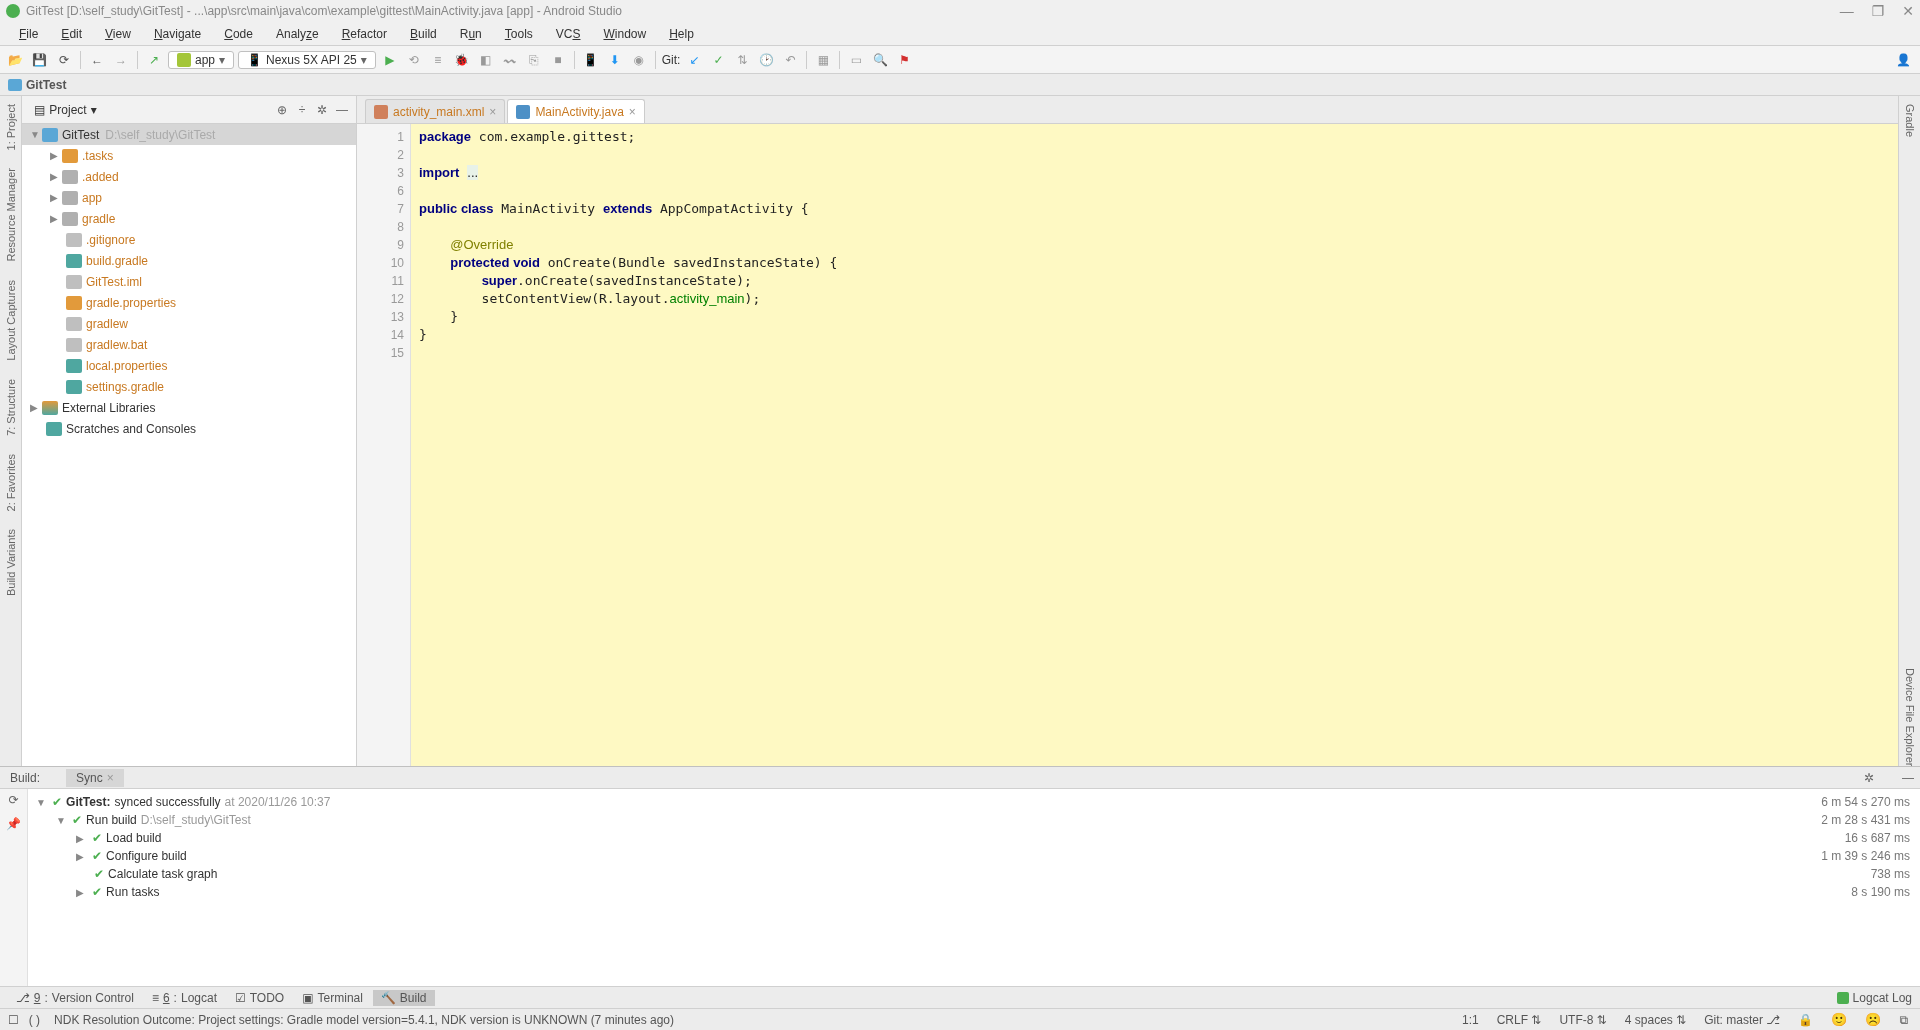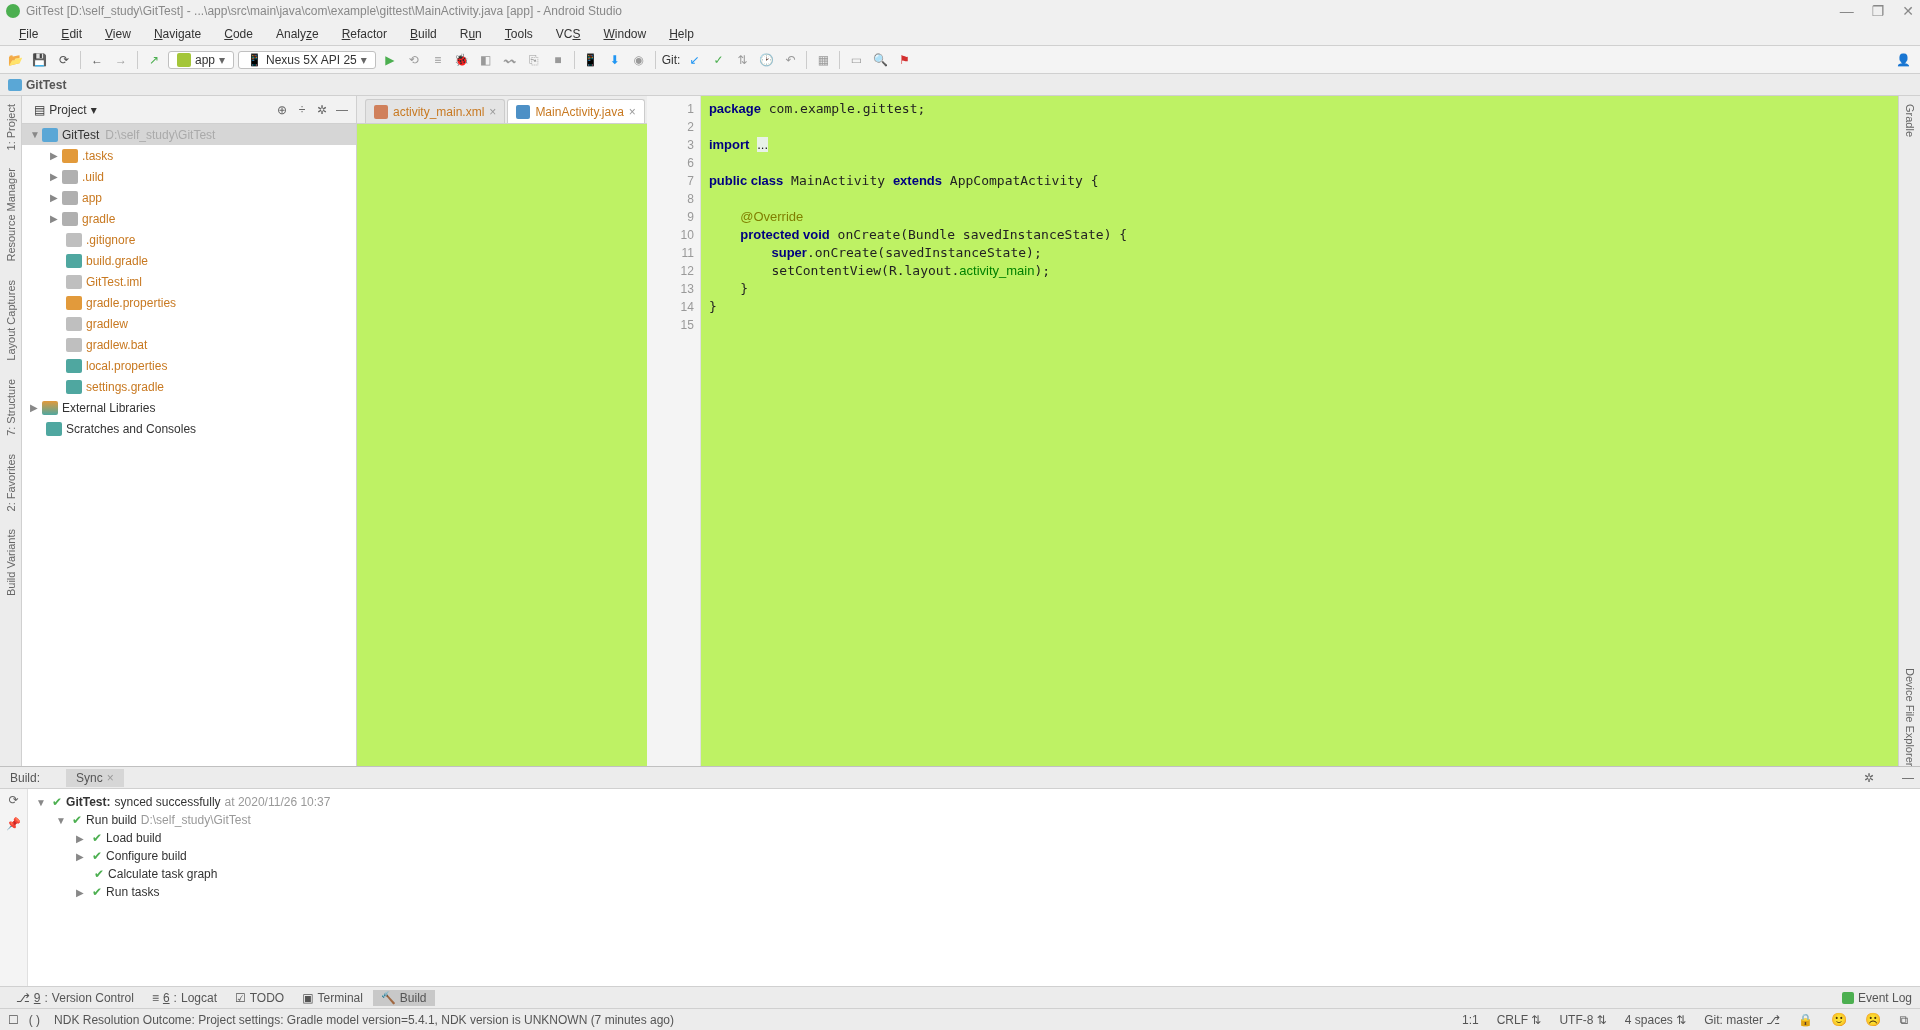--- a/index.html
+++ b/index.html
@@ -61,21 +61,21 @@
 .tree .folder-orange { background: #e29a3b; }
 .tree .folder-gray { background: #b0b0b0; }
 .tree .file-gray { background: #bfbfbf; }
 .tree .file-teal { background: #4fa7a0; }
 .tree .file-orange { background: #e29a3b; }
 .tree .name { color: #c87921; }
 .tree .name.dark { color: #333; }
 .tree .path { color: #aaa; margin-left: 6px; }
 
 
-.editor-area { flex: 1; display: flex; flex-direction: row; background: #bef264; min-width: 0; }
+.editor-area { flex: 1; display: flex; flex-direction: column; background: #fef9c3; min-width: 0; }
 .tabs { height: 28px; display: flex; align-items: flex-end; background: #ececec; border-bottom: 1px solid #d0d0d0; padding-left: 8px; }
 .tab { display: flex; align-items: center; gap: 5px; padding: 4px 8px; background: #e4e4e4; border: 1px solid #ccc; border-bottom: none; border-radius: 3px 3px 0 0; margin-right: 2px; height: 24px; }
 .tab.active { background: #fff; }
 .tab .xico { width: 14px; height: 14px; border-radius: 2px; }
 .tab .close { color: #999; font-size: 12px; }
 .xml-ico { background: #d0805b; }
 .java-ico { background: #4d90c6; border-radius: 50%; }
 .tab .xml-label { color: #c87921; }
 .tab .java-label { color: #c87921; }
 
@@ -238,21 +238,21 @@
         <span class="path">D:\self_study\GitTest</span>
       </div>
       <div class="node" style="padding-left:28px">
           <span class="arrow">▶</span>
           <span class="ico folder-orange"></span>
           <span class="name">.tasks</span>
         </div>
       <div class="node" style="padding-left:28px">
           <span class="arrow">▶</span>
           <span class="ico folder-gray"></span>
-          <span class="name">.uild</span>
+          <span class="name">.added</span>
         </div>
       <div class="node" style="padding-left:28px">
           <span class="arrow">▶</span>
           <span class="ico folder-gray"></span>
           <span class="name">app</span>
         </div>
       <div class="node" style="padding-left:28px">
           <span class="arrow">▶</span>
           <span class="ico folder-gray"></span>
           <span class="name">gradle</span>
@@ -393,20 +393,28 @@
       <div class="row" style="padding-left:54px">
           <span class="check">✔</span>
           <span class="name">Calculate task graph</span>
         </div>
       <div class="row" style="padding-left:40px">
           <span class="arrow">▶</span>
           <span class="check">✔</span>
           <span class="name">Run tasks</span>
         </div>
     </div>
+    <div class="bp-times">
+      <div>6 m 54 s 270 ms</div>
+      <div>2 m 28 s 431 ms</div>
+      <div>16 s 687 ms</div>
+      <div>1 m 39 s 246 ms</div>
+      <div>738 ms</div>
+      <div>8 s 190 ms</div>
+    </div>
   </div>
 </div>
 
 <div class="toolstrip">
   <div class="ts-btn"><span>⎇</span> <u>9</u>: <span>Version Control</span></div>
   <div class="ts-btn"><span>≡</span> <u>6</u>: <span>Logcat</span></div>
   <div class="ts-btn">
       <span>☑</span> 
       <span>TODO</span>
     </div>
@@ -414,21 +422,21 @@
       <span>▣</span> 
       <span>Terminal</span>
     </div>
   <div class="ts-btn active">
       <span>🔨</span> 
       <span>Build</span>
     </div>
   <span class="spacer"></span>
   <div class="event-log">
       <span class="gdot"></span>
-      <span>Event Log</span>
+      <span>Logcat Log</span>
     </div>
 </div>
 
 <div class="statusbar">
   <span>☐</span>
   <span>( )</span>
   <span class="sb-item">NDK Resolution Outcome: Project settings: Gradle model version=5.4.1, NDK version is UNKNOWN (7 minutes ago)</span>
   <span class="spacer"></span>
   <span class="sb-item">1:1</span>
   <span class="sb-item"><span>CRLF</span> ⇅</span>

